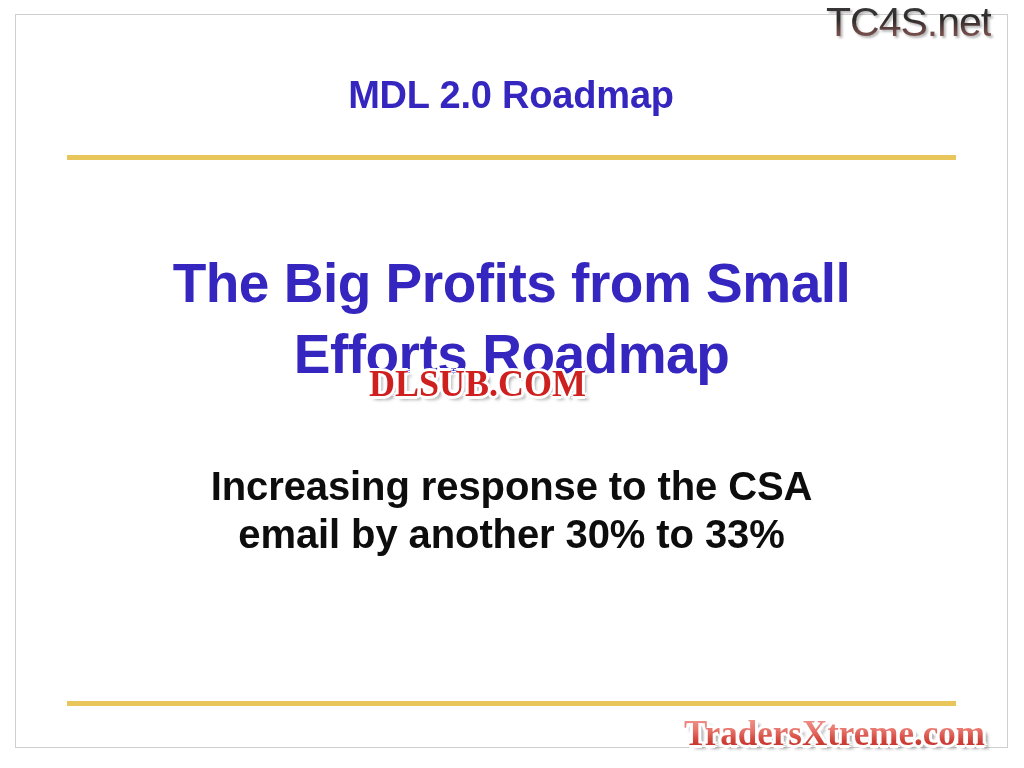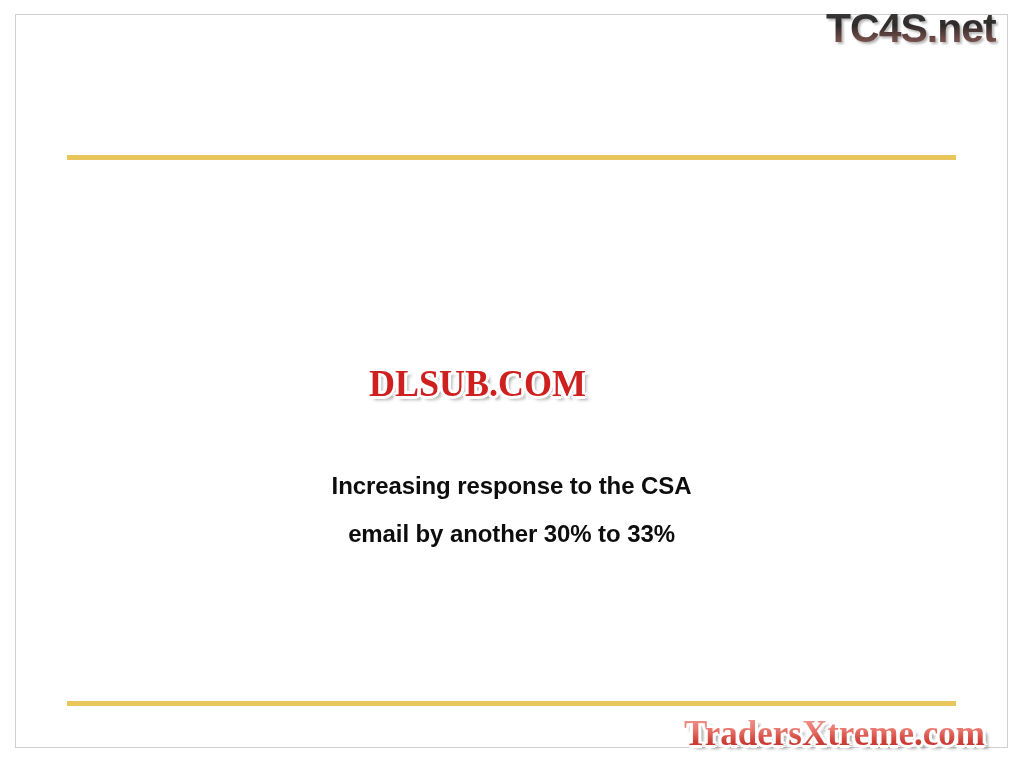--- a/index.html
+++ b/index.html
@@ -85,47 +85,46 @@
   #subtext-block {
     position: absolute;
     left: 67px;
     top: 462px;
     width: 889px;
     text-align: center;
   }
   .subtext-line {
     color: #0d0d0d;
     font-weight: bold;
-    font-size: 24px;
+    font-size: 40px;
     line-height: 48px;
     letter-spacing: -0.1px;
     font-family: "Liberation Sans Narrow", "Liberation Sans", sans-serif;
     white-space: nowrap;
   }
 
   
   
   #watermark-tc4s {
     position: absolute;
     left: 826px;
     top: 2px;
     font-family: "Liberation Sans Narrow", "Liberation Sans", sans-serif;
-    font-weight: bold;
+    font-weight: normal;
     font-size: 41px;
     line-height: 41px;
     letter-spacing: -1px;
     white-space: nowrap;
     background-image: linear-gradient(to bottom,
                       #3c3c3c 0%, #2e2a2a 42%, #6d4a47 74%, #8a5b55 100%);
     -webkit-background-clip: text;
     background-clip: text;
     color: transparent;
     -webkit-text-fill-color: transparent;
     filter: drop-shadow(2px 2px 1px rgba(120,120,120,0.55));
-    margin-top: 6px;
   }
 
   
   #watermark-dlsub {
     position: absolute;
     left: 369px;
     top: 364px;
     font-family: "Liberation Serif", "DejaVu Serif", serif;
     font-weight: bold;
     font-size: 36px;
@@ -182,23 +181,28 @@
     -webkit-text-fill-color: transparent;
   }
 </style>
 </head>
 <body>
 
 <div id="slide-root">
 
   <div id="slide-frame"></div>
 
+  <div id="slide-title">MDL 2.0 Roadmap</div>
 
   <div class="gold-rule" id="gold-rule-top"></div>
 
+  <div id="body-block">
+    <div class="headline-line">The Big Profits from Small</div>
+    <div class="headline-line">Efforts Roadmap</div>
+  </div>
 
   <div id="subtext-block">
     <div class="subtext-line">Increasing response to the CSA</div>
     <div class="subtext-line">email by another 30% to 33%</div>
   </div>
 
   <div class="gold-rule" id="gold-rule-bottom"></div>
 
   <div id="watermark-tc4s">TC4S.net</div>
 

